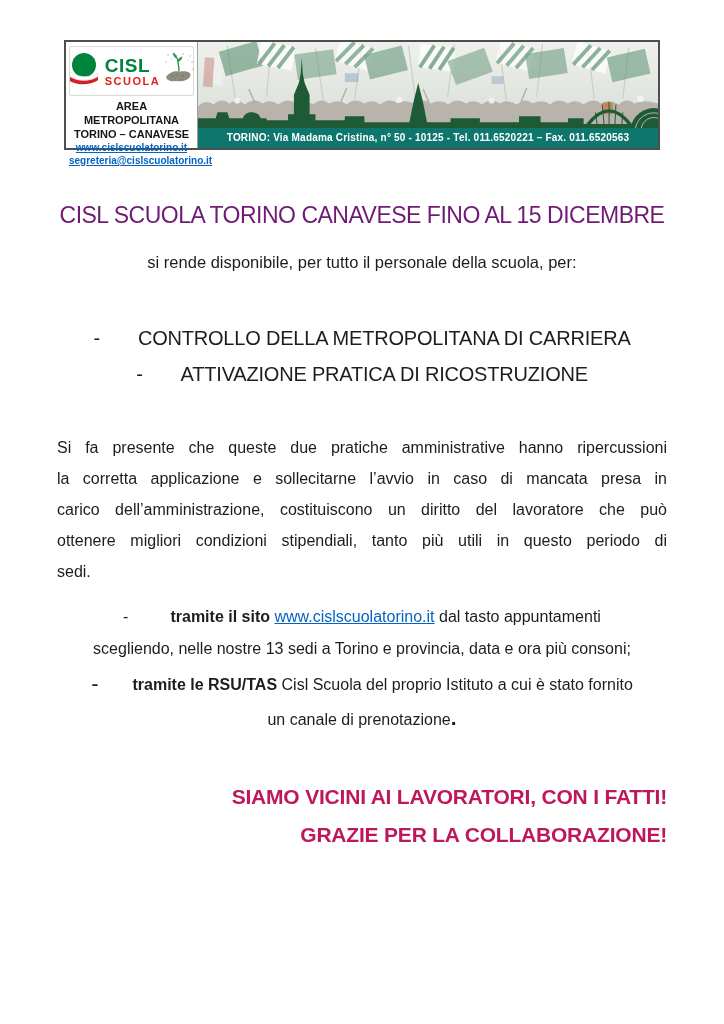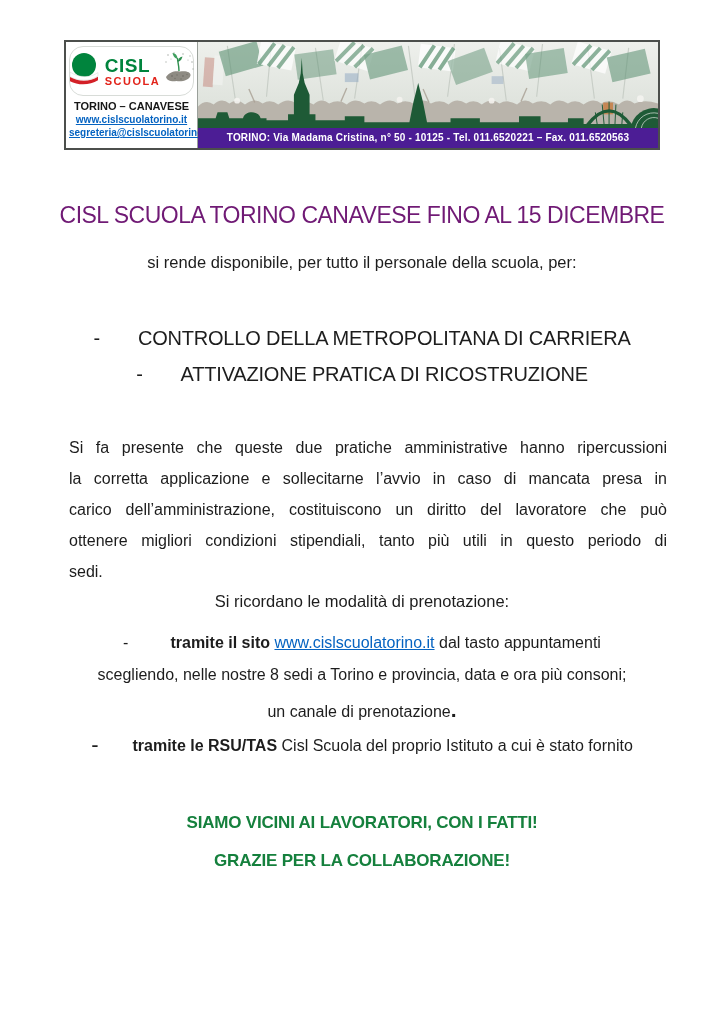--- a/index.html
+++ b/index.html
@@ -26,21 +26,21 @@
     width: 132px; flex: 0 0 132px;
     border-right: 1px solid #9aa09a;
     box-sizing: border-box;
     padding: 4px 3px 2px 3px;
     text-align: center;
   }
   .logo-row {
     display: flex; align-items: center; justify-content: center;
     gap: 3px; height: 48px;
     border: 1px solid #d8dcd8;
-    border-radius: 14px;
+    border-radius: 2px;
     margin-bottom: 3px;
   }
   .logo-wordmark { text-align: left; line-height: 1; }
   .logo-org {
     font-weight: bold; font-size: 19px; letter-spacing: 0.5px;
     color: #00843d;
   }
   .logo-sub {
     font-weight: bold; font-size: 11px; letter-spacing: 1.5px;
     color: #e2231a; margin-top: 1px; text-align: center;
@@ -49,21 +49,21 @@
   .lh-link {
     display: block;
     font-weight: bold; font-size: 10px; line-height: 13px;
     color: #0563c1; text-decoration: underline; cursor: pointer;
   }
 
   .lh-photo { position: relative; flex: 1 1 auto; overflow: hidden; }
   .lh-photo svg.banner { position: absolute; left: 0; top: 0; width: 100%; height: calc(100% - 20px); display: block; }
   .address-bar {
     position: absolute; left: 0; right: 0; bottom: 0; height: 20px;
-    background: #4c1d95;
+    background: #0f766e;
     color: #ffffff; font-weight: bold; font-size: 10px; line-height: 20px;
     text-align: center; letter-spacing: 0.2px;
     white-space: nowrap;
   }
 
   
   .content { width: 610px; margin: 0 auto; }
 
   .doc-title {
     margin: 50px auto 0 auto;
@@ -76,39 +76,39 @@
     font-size: 16.5px; line-height: 24px; text-align: center;
   }
 
   .services { margin-top: 52px; }
   .service-line {
     text-align: center; font-size: 20px; line-height: 24px;
     margin-bottom: 12px; letter-spacing: -0.2px;
   }
   .service-line .dash { display: inline-block; margin-right: 38px; }
 
-  .body-par { margin-top: 46px; font-size: 16px; line-height: 31px; color: #1c1c1c; margin-left: 12px; }
+  .body-par { margin-top: 46px; font-size: 16px; line-height: 31px; color: #1c1c1c; }
   .jline { text-align: justify; text-align-last: justify; }
   .jline.last { text-align-last: left; }
 
   .booking-heading { margin-top: 2px; font-size: 16.5px; line-height: 24px; text-align: center; }
 
   .booking-item { margin-top: 14px; font-size: 16px; line-height: 32px; }
   .booking-item .bline { text-align: center; }
   .booking-item .dash { display: inline-block; margin-right: 42px; }
   .booking-item.second { margin-top: 2px; line-height: 33px; }
   .booking-item.second .dash { margin-right: 34px; font-size: 22px; vertical-align: -1px; }
   .b { font-weight: bold; text-align: right; }
   .link { color: #0563c1; text-decoration: underline; cursor: pointer; }
   .bigdot { font-size: 21px; font-weight: bold; }
 
   .closing { margin-top: 42px; text-align: center; }
   .closing div {
-    font-weight: bold; font-size: 17px; line-height: 38px;
-    letter-spacing: -0.2px; color: #15803d;
+    font-weight: bold; font-size: 21px; line-height: 38px;
+    letter-spacing: -0.2px; color: #be185d; text-align: right;
   }
 </style>
 </head>
 <body>
 
 <div class="page">
 
   <div class="letterhead">
     <div class="lh-left">
       <div class="logo-row">
@@ -144,20 +144,21 @@
               <circle cx="9" cy="25" r="0.9"></circle>
                 <circle cx="14" cy="24" r="0.8"></circle>
                 <circle cx="20" cy="25" r="0.9"></circle>
               <circle cx="24" cy="23.5" r="0.7"></circle>
                 <circle cx="12" cy="27.5" r="0.8"></circle>
                 <circle cx="18" cy="28" r="0.8"></circle>
             </g>
           </svg>
         </span>
       </div>
+      <div class="lh-area">AREA METROPOLITANA</div>
       <div class="lh-area">TORINO – CANAVESE</div>
       <a class="lh-link">www.cislscuolatorino.it</a>
       <a class="lh-link">segreteria@cislscuolatorino.it</a>
     </div>
 
     <div class="lh-photo">
       <svg class="banner" viewBox="0 0 470 88" preserveAspectRatio="none">
         <defs>
           <linearGradient id="sky" x1="0" y1="0" x2="0" y2="1">
             <stop offset="0" stop-color="#eef0ec"></stop>
@@ -246,33 +247,32 @@
     </div>
 
     <div class="body-par">
       <div class="jline">Si fa presente che queste due pratiche amministrative hanno ripercussioni</div>
       <div class="jline">la corretta applicazione e sollecitarne l’avvio in caso di mancata presa in</div>
       <div class="jline">carico dell’amministrazione, costituiscono un diritto del lavoratore che può</div>
       <div class="jline">ottenere migliori condizioni stipendiali, tanto più utili in questo periodo di</div>
       <div class="jline last">sedi.</div>
     </div>
 
-    <div class="booking-heading">Si ricordano le modalità di prenotazione:</div>
 
     <div class="booking-item">
       <div class="bline"><span class="dash">-</span><span class="b">tramite il sito</span>
         <a class="link">www.cislscuolatorino.it</a>
         <span>dal tasto appuntamenti</span></div>
-      <div class="bline">scegliendo, nelle nostre 8 sedi a Torino e provincia, data e ora più consoni;</div>
+      <div class="bline">scegliendo, nelle nostre 13 sedi a Torino e provincia, data e ora più consoni;</div>
     </div>
 
     <div class="booking-item second">
-      <div class="bline"><span>un canale di prenotazione</span><span class="bigdot">.</span></div>
       <div class="bline"><span class="dash">-</span><span class="b">tramite le RSU/TAS</span>
         <span>Cisl Scuola del proprio Istituto a cui è stato fornito</span></div>
+      <div class="bline"><span>un canale di prenotazione</span><span class="bigdot">.</span></div>
     </div>
 
     <div class="closing">
       <div>SIAMO VICINI AI LAVORATORI, CON I FATTI!</div>
       <div>GRAZIE PER LA COLLABORAZIONE!</div>
     </div>
 
   </div>
 </div>
 

